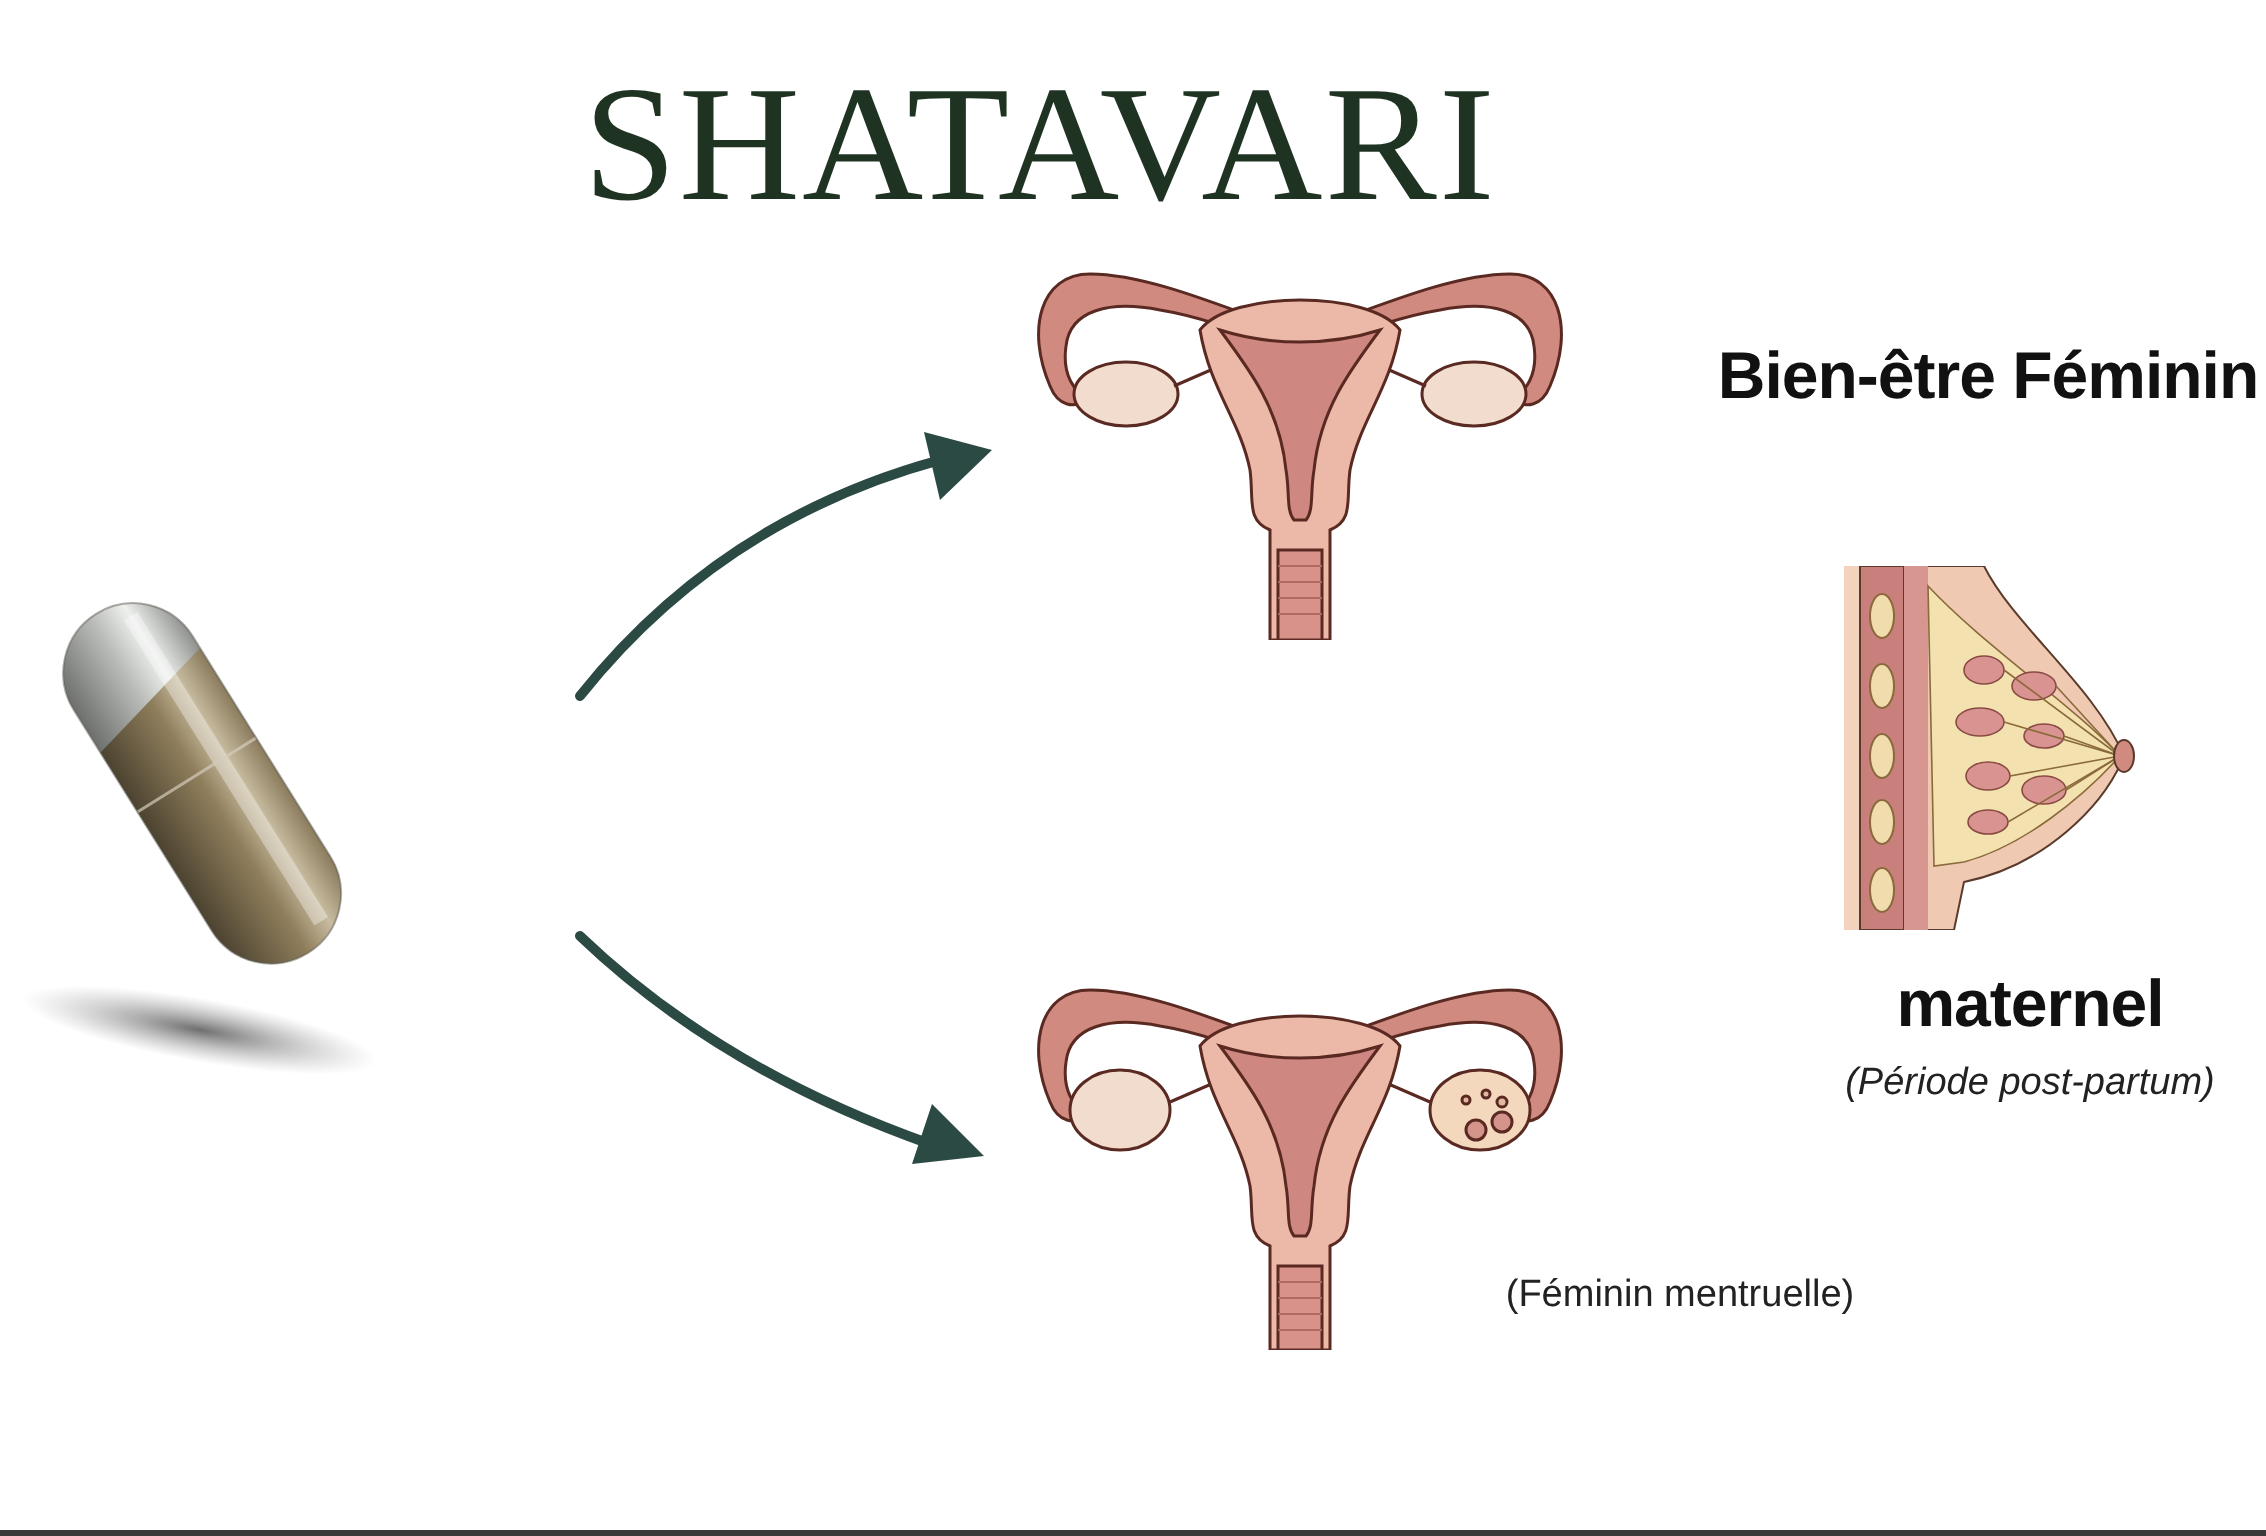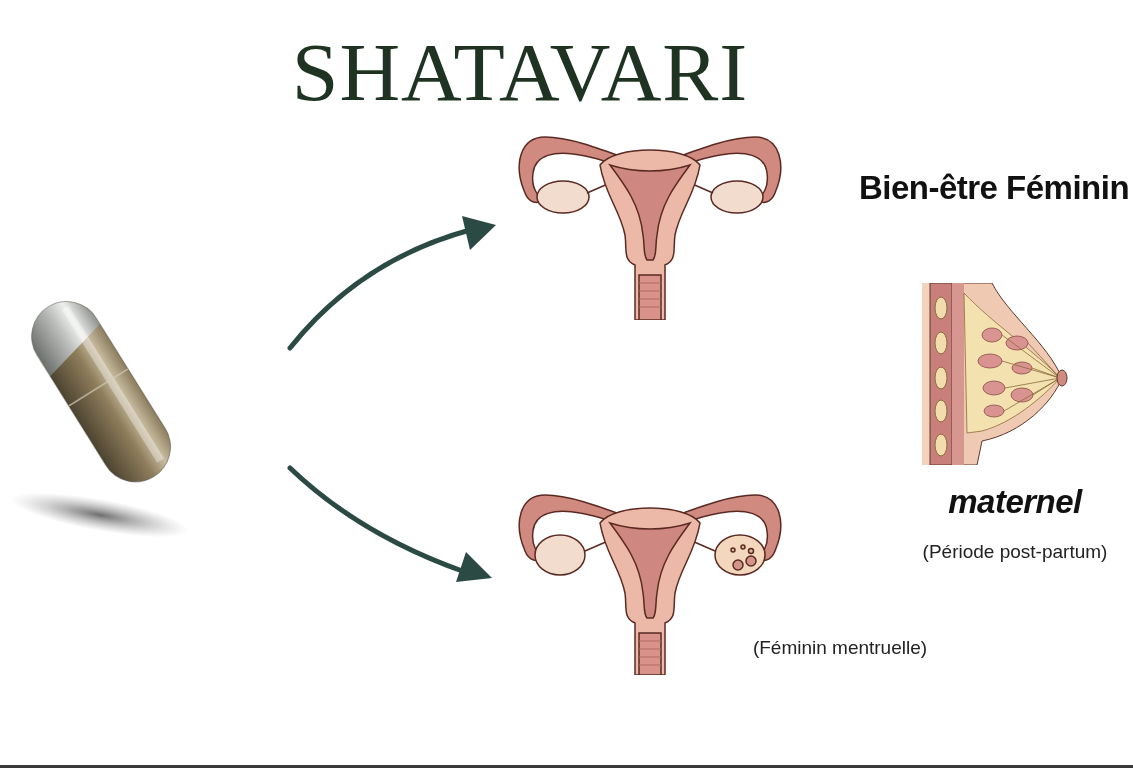--- a/index.html
+++ b/index.html
@@ -171,21 +171,21 @@
     </g>
     <ellipse cx="140" cy="95" rx="5" ry="8" fill="#d08a80" stroke="#5a3a2a" stroke-width="1"></ellipse>
   </svg>
 </div>
 
 <div class="abs" style="left:844px; top:168px; width:300px;">
   <div class="label-bold">Bien-être Féminin</div>
 </div>
 
 <div class="abs" style="left:900px; top:476px; width:230px;">
-  <div class="label-bold" style="line-height:52px;font-style:italic;">maternel</div>
-  <div class="label-sub" style="margin-top:12px;">(Période post-partum)</div>
+  <div class="label-bold" style="line-height:52px;">maternel</div>
+  <div class="label-sub" style="margin-top:2px;font-style:italic;">(Période post-partum)</div>
 </div>
 
 <div class="abs" style="left:700px; top:630px; width:280px;">
   <div class="label-sub" style="margin-top:6px;">(Féminin mentruelle)</div>
 </div>
 
 <div class="abs bottom-line"></div>
 
 </body></html>

